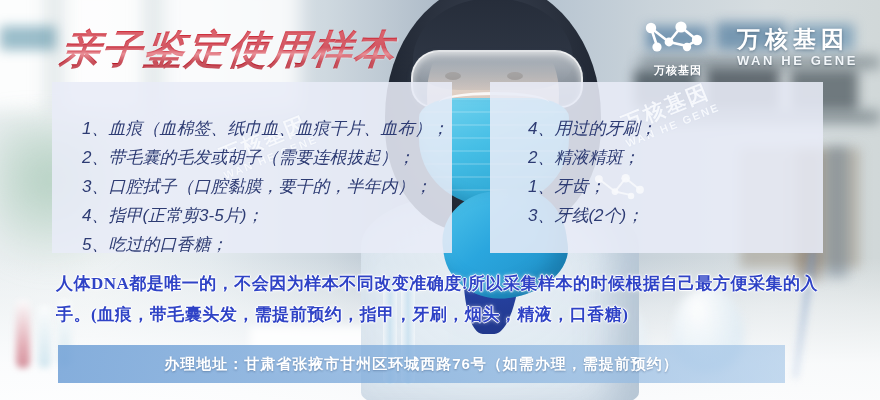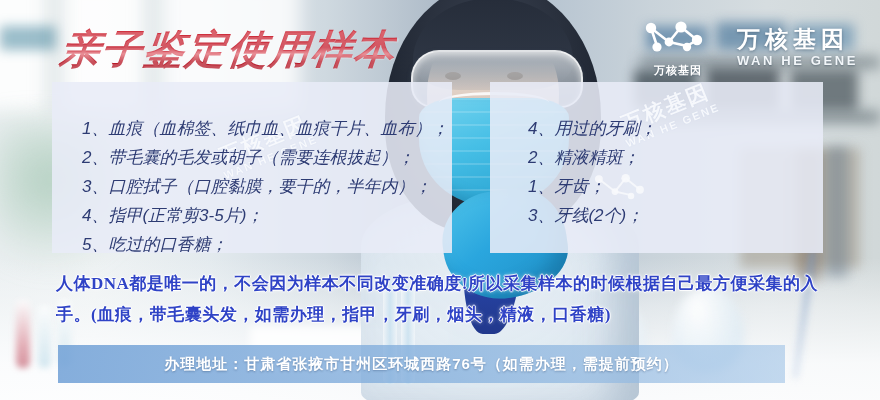--- a/index.html
+++ b/index.html
@@ -463,19 +463,19 @@
       </g>
     </svg>
     <ul class="list">
       <li>4、用过的牙刷；</li>
       <li>2、精液精斑；</li>
       <li>1、牙齿；</li>
       <li>3、牙线(2个)；</li>
     </ul>
   </div>
 
-  <div class="note">人体DNA都是唯一的，不会因为样本不同改变准确度!所以采集样本的时候根据自己最方便采集的入手。(血痕，带毛囊头发，如需办理，指甲，牙刷，烟头，精液，口香糖)</div>
+  <div class="note">人体DNA都是唯一的，不会因为样本不同改变准确度!所以采集样本的时候根据自己最方便采集的入手。(血痕，带毛囊头发，需提前预约，指甲，牙刷，烟头，精液，口香糖)</div>
 
   <div class="address-bar">
     <span class="address-text">办理地址：甘肃省张掖市甘州区环城西路76号（如需办理，需提前预约）</span>
   </div>
 
 </div>
 
 </body></html>

